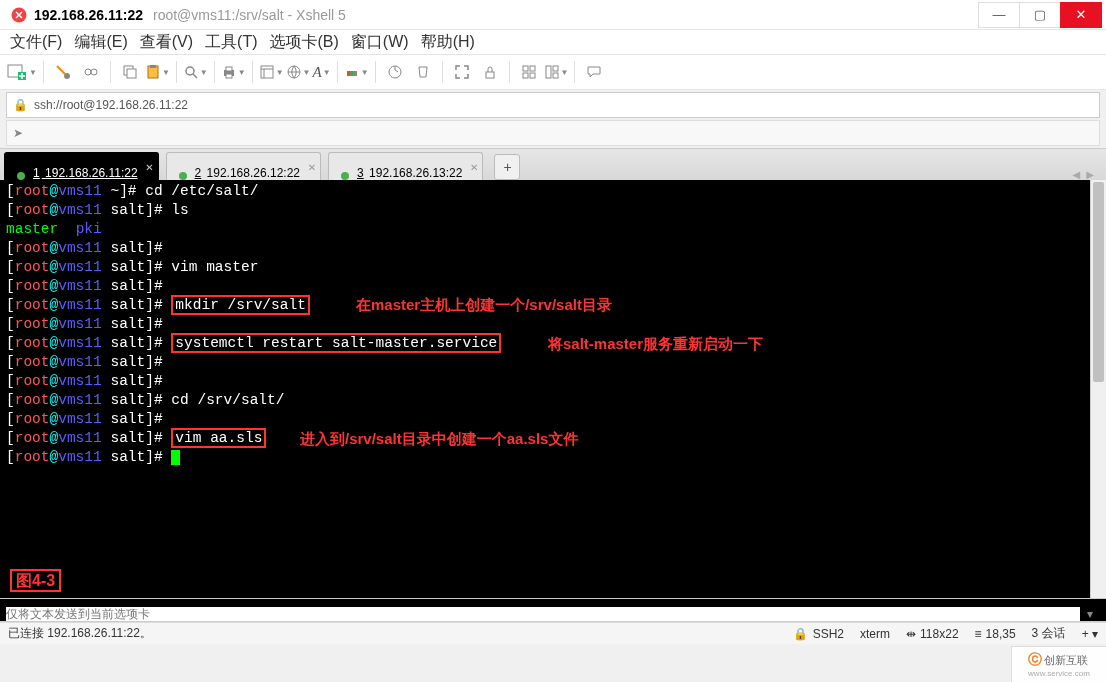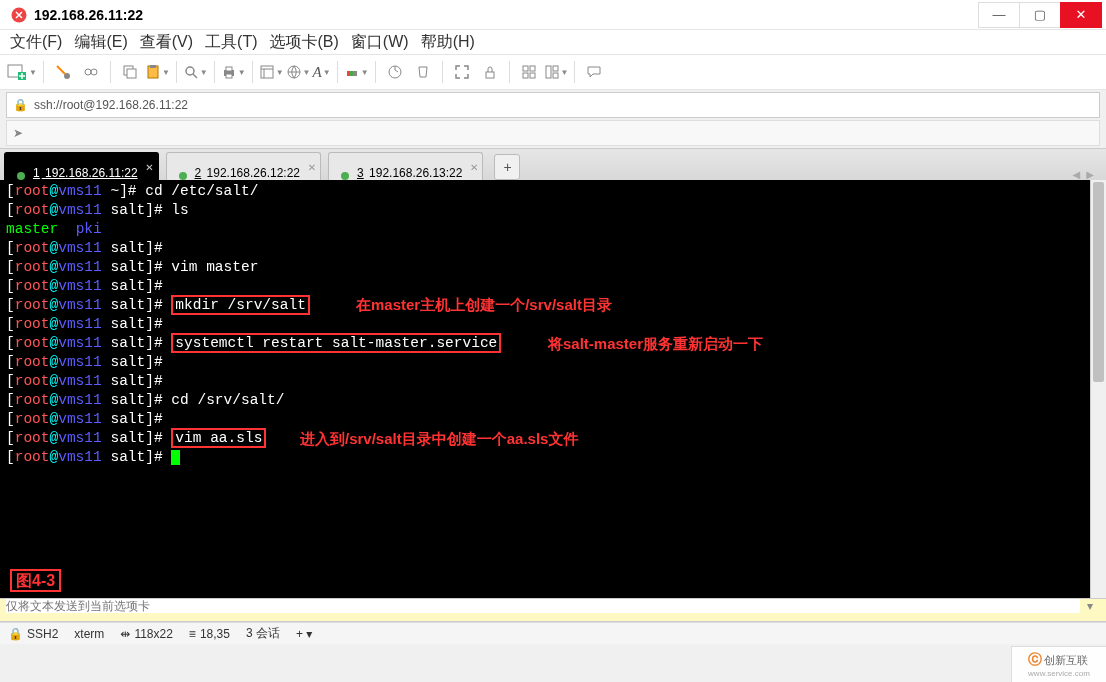--- a/index.html
+++ b/index.html
@@ -225,24 +225,24 @@
   font-family: "Microsoft YaHei", sans-serif;
   font-size: 16px;
   font-weight: bold;
   border: 2px solid #ff3333;
   padding: 0 4px;
 }
 
 
 .sendbar {
   height: 24px;
-  background: #fef9c3;
+  background: #000000;
   border-top: 1px solid #ccc;
   border-bottom: 1px solid #ccc;
-  display: flex; align-items: flex-start;
+  display: flex; align-items: flex-end;
   padding: 0 6px;
   font-size: 12px;
   color: #aaa;
 }
 .sendbar input {
   flex: 1; border: none; outline: none;
   font-size: 12px; color: #333;
 }
 .sendbar .send-arrow {
   width: 20px; text-align: center; color: #888;
@@ -278,20 +278,21 @@
 </style>
 </head>
 <body>
 
 <div class="titlebar">
   <svg class="app-icon" viewBox="0 0 24 24">
       <circle cx="12" cy="12" r="10" fill="#e44"></circle>
       <path d="M8 8 L16 16 M16 8 L8 16" stroke="#fff" stroke-width="2"></path>
     </svg>
   <span class="title-main">192.168.26.11:22</span>
+  <span class="title-sub">root@vms11:/srv/salt - Xshell 5</span>
   <div class="spacer"></div>
   <div class="win-controls">
     <div class="win-btn">—</div>
     <div class="win-btn">▢</div>
     <div class="win-btn close">✕</div>
   </div>
 </div>
 
 <div class="menubar">
   <span class="menu-item">文件(F)</span>
@@ -469,20 +470,21 @@
   <div class="terminal" id="term"><div>[<span class="p-red">root</span><span class="p-cyan">@</span><span class="p-blue">vms11</span> ~]# cd /etc/salt/</div><div>[<span class="p-red">root</span><span class="p-cyan">@</span><span class="p-blue">vms11</span> salt]# ls</div><div><span class="p-green">master</span>  <span class="p-blue">pki</span></div><div>[<span class="p-red">root</span><span class="p-cyan">@</span><span class="p-blue">vms11</span> salt]# </div><div>[<span class="p-red">root</span><span class="p-cyan">@</span><span class="p-blue">vms11</span> salt]# vim master</div><div>[<span class="p-red">root</span><span class="p-cyan">@</span><span class="p-blue">vms11</span> salt]# </div><div>[<span class="p-red">root</span><span class="p-cyan">@</span><span class="p-blue">vms11</span> salt]# <span class="boxed">mkdir /srv/salt</span></div><div>[<span class="p-red">root</span><span class="p-cyan">@</span><span class="p-blue">vms11</span> salt]# </div><div>[<span class="p-red">root</span><span class="p-cyan">@</span><span class="p-blue">vms11</span> salt]# <span class="boxed">systemctl restart salt-master.service</span></div><div>[<span class="p-red">root</span><span class="p-cyan">@</span><span class="p-blue">vms11</span> salt]# </div><div>[<span class="p-red">root</span><span class="p-cyan">@</span><span class="p-blue">vms11</span> salt]# </div><div>[<span class="p-red">root</span><span class="p-cyan">@</span><span class="p-blue">vms11</span> salt]# cd /srv/salt/</div><div>[<span class="p-red">root</span><span class="p-cyan">@</span><span class="p-blue">vms11</span> salt]# </div><div>[<span class="p-red">root</span><span class="p-cyan">@</span><span class="p-blue">vms11</span> salt]# <span class="boxed">vim aa.sls</span></div><div>[<span class="p-red">root</span><span class="p-cyan">@</span><span class="p-blue">vms11</span> salt]# <span class="cursor"></span></div><div class="annot" style="top: 115px; left: 356px;">在master主机上创建一个/srv/salt目录</div><div class="annot" style="top: 154px; left: 548px;">将salt-master服务重新启动一下</div><div class="annot" style="top: 249px; left: 300px;">进入到/srv/salt目录中创建一个aa.sls文件</div><div class="figlabel">图4-3</div></div>
   <div class="terminal-scroll"></div>
 </div>
 
 <div class="sendbar">
   <input type="text" placeholder="仅将文本发送到当前选项卡" style="">
   <span class="send-arrow">▾</span>
 </div>
 
 <div class="statusbar">
+  <span class="status-left">已连接  192.168.26.11:22。</span>
   <span class="status-item">🔒 <span>SSH2</span></span>
   <span class="status-item">xterm</span>
   <span class="status-item">⇹ <span>118x22</span></span>
   <span class="status-item">≡ <span>18,35</span></span>
   <span class="status-item">3 会话</span>
   <span class="status-item">+ ▾</span>
 </div>
 
 <div class="watermark">
   <div>

